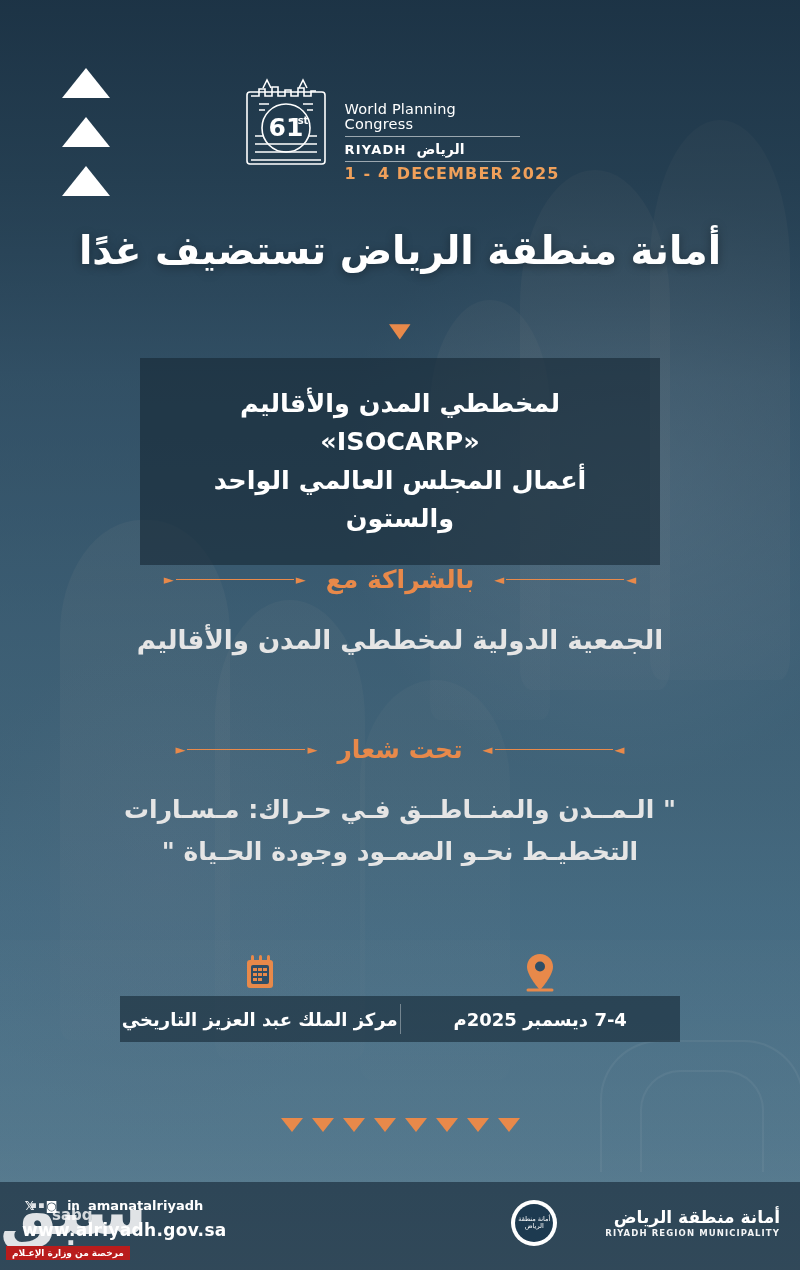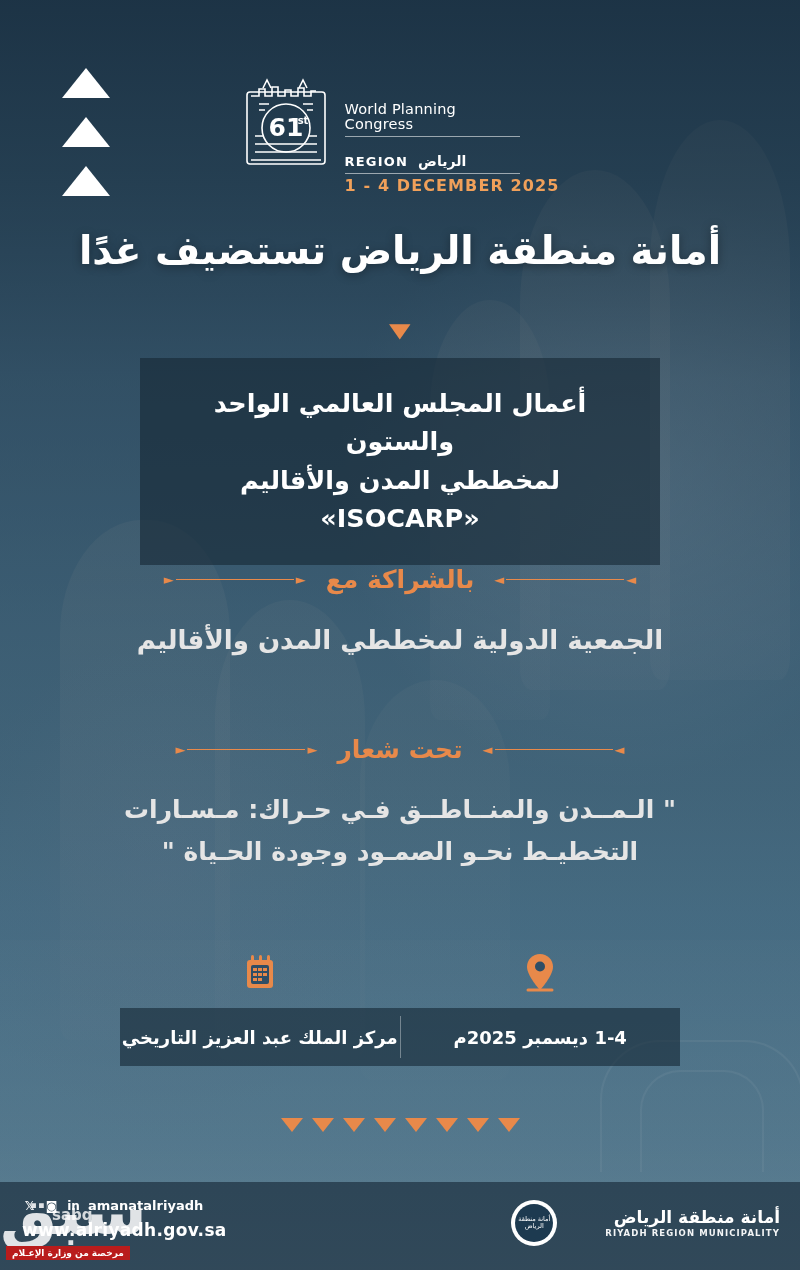--- a/index.html
+++ b/index.html
@@ -59,21 +59,21 @@
   .logo{position:absolute;left:0;right:0;top:74px;display:flex;justify-content:center;align-items:flex-start;gap:14px;}
   .logo-mark{
     width:90px;height:96px;position:relative;
   }
   .logo-mark svg{display:block;}
   .logo-text{color:#fff;line-height:1.05;padding-top:10px;}
   .logo-text .l1{font-size:26px;font-weight:700;letter-spacing:.5px;}
   .logo-text .l2{font-size:14.5px;font-weight:400;letter-spacing:.2px;margin-top:18px;}
   .logo-text .l3{font-size:14.5px;font-weight:400;letter-spacing:.2px;}
   .logo-text .l4{font-size:13px;font-weight:600;letter-spacing:1.2px;margin-top:5px;display:flex;gap:10px;align-items:baseline;}
-  .logo-text .l4 .ar{font-size:14px;font-weight:700;margin-top:12px;}
+  .logo-text .l4 .ar{font-size:14px;font-weight:700;}
   .logo-rule{height:1px;background:rgba(255,255,255,.55);margin:4px 0 4px;width:175px;}
   .logo-text .l5{font-size:16px;color:#f0a05a;font-weight:700;letter-spacing:1.1px;}
 
   
   .headline{
     position:absolute;left:0;right:0;top:228px;text-align:center;
     color:#fff;font-size:39px;font-weight:700;direction:rtl;
     text-shadow:0 2px 10px rgba(0,0,0,.35);
   }
   .caret{
@@ -102,21 +102,21 @@
   .sec-body{color:#e5e5e5;font-size:26px;font-weight:600;margin-top:26px;line-height:1.55;}
   .sec-body.slogan{font-size:25px;font-weight:600;letter-spacing:.5px;line-height:1.6;}
 
   
   .info{
     position:absolute;left:120px;right:120px;top:940px;
   }
   .info-icons{display:flex;justify-content:space-around;align-items:flex-end;height:56px;}
   .icon-wrap{width:60px;display:flex;justify-content:center;align-items:flex-end;}
   .info-bar{
-    margin-top:12px;display:flex;height:58px;
+    display:flex;height:46px;
     background:rgba(20,38,52,.60);
   }
   .info-cell{
     flex:1;display:flex;align-items:center;justify-content:center;
     color:#fff;font-size:18px;font-weight:700;direction:rtl;
   }
   .info-sep{width:1px;background:rgba(255,255,255,.35);margin:8px 0;}
 
   
   .strip{
@@ -200,34 +200,34 @@
           </g>
           <text x="45" y="62" text-anchor="middle" fill="#ffffff" font-size="25" font-weight="700" font-family="DejaVu Sans, sans-serif">61</text>
           <text x="62" y="50" text-anchor="middle" fill="#ffffff" font-size="10" font-weight="700" font-family="DejaVu Sans, sans-serif">st</text>
         </svg>
       </div>
       <div class="logo-text">
         <div class="l2">World Planning</div>
         <div class="l3">Congress</div>
         <div class="logo-rule"></div>
         <div class="l4">
-          <span>REGION</span>
+          <span>RIYADH</span>
           <span class="ar">الرياض</span>
         </div>
         <div class="logo-rule"></div>
         <div class="l5">1 - 4 DECEMBER 2025</div>
       </div>
     </div>
 
     <div class="headline">أمانة منطقة الرياض تستضيف غدًا</div>
     <div class="caret"><span>▼</span></div>
 
     <div class="band">
+      <div class="line">لمخططي المدن والأقاليم «ISOCARP»</div>
       <div class="line">أعمال المجلس العالمي الواحد والستون</div>
-      <div class="line">لمخططي المدن والأقاليم «ISOCARP»</div>
     </div>
 
     <div class="sec" style="top:565px;">
       <div class="sec-head">
         <div class="arrows">
           <span class="ch">◄</span>
           <span class="ln"></span>
           <span class="ch">◄</span>
         </div>
         <div class="lbl">بالشراكة مع</div>
@@ -283,21 +283,21 @@
           <svg width="40" height="46" viewBox="0 0 40 46" aria-hidden="true">
             <path d="M20 4c-7.2 0-13 5.7-13 12.7C7 26 20 40 20 40s13-14 13-23.3C33 9.7 27.2 4 20 4z" fill="#e8894a"></path>
             <circle cx="20" cy="16.5" r="5" fill="#2f4e66"></circle>
             <path d="M8 40h24" stroke="#e8894a" stroke-width="3" stroke-linecap="round"></path>
           </svg>
         </div>
       </div>
       <div class="info-bar">
         <div class="info-cell">مركز الملك عبد العزيز التاريخي</div>
         <div class="info-sep"></div>
-        <div class="info-cell">1-4 ديسمبر 2025م</div>
+        <div class="info-cell">7-4 ديسمبر 2025م</div>
       </div>
     </div>
 
     <div class="strip">
       <div class="tri-dn"></div>
       <div class="tri-dn"></div>
       <div class="tri-dn"></div>
       <div class="tri-dn"></div>
       <div class="tri-dn"></div>
       <div class="tri-dn"></div>

